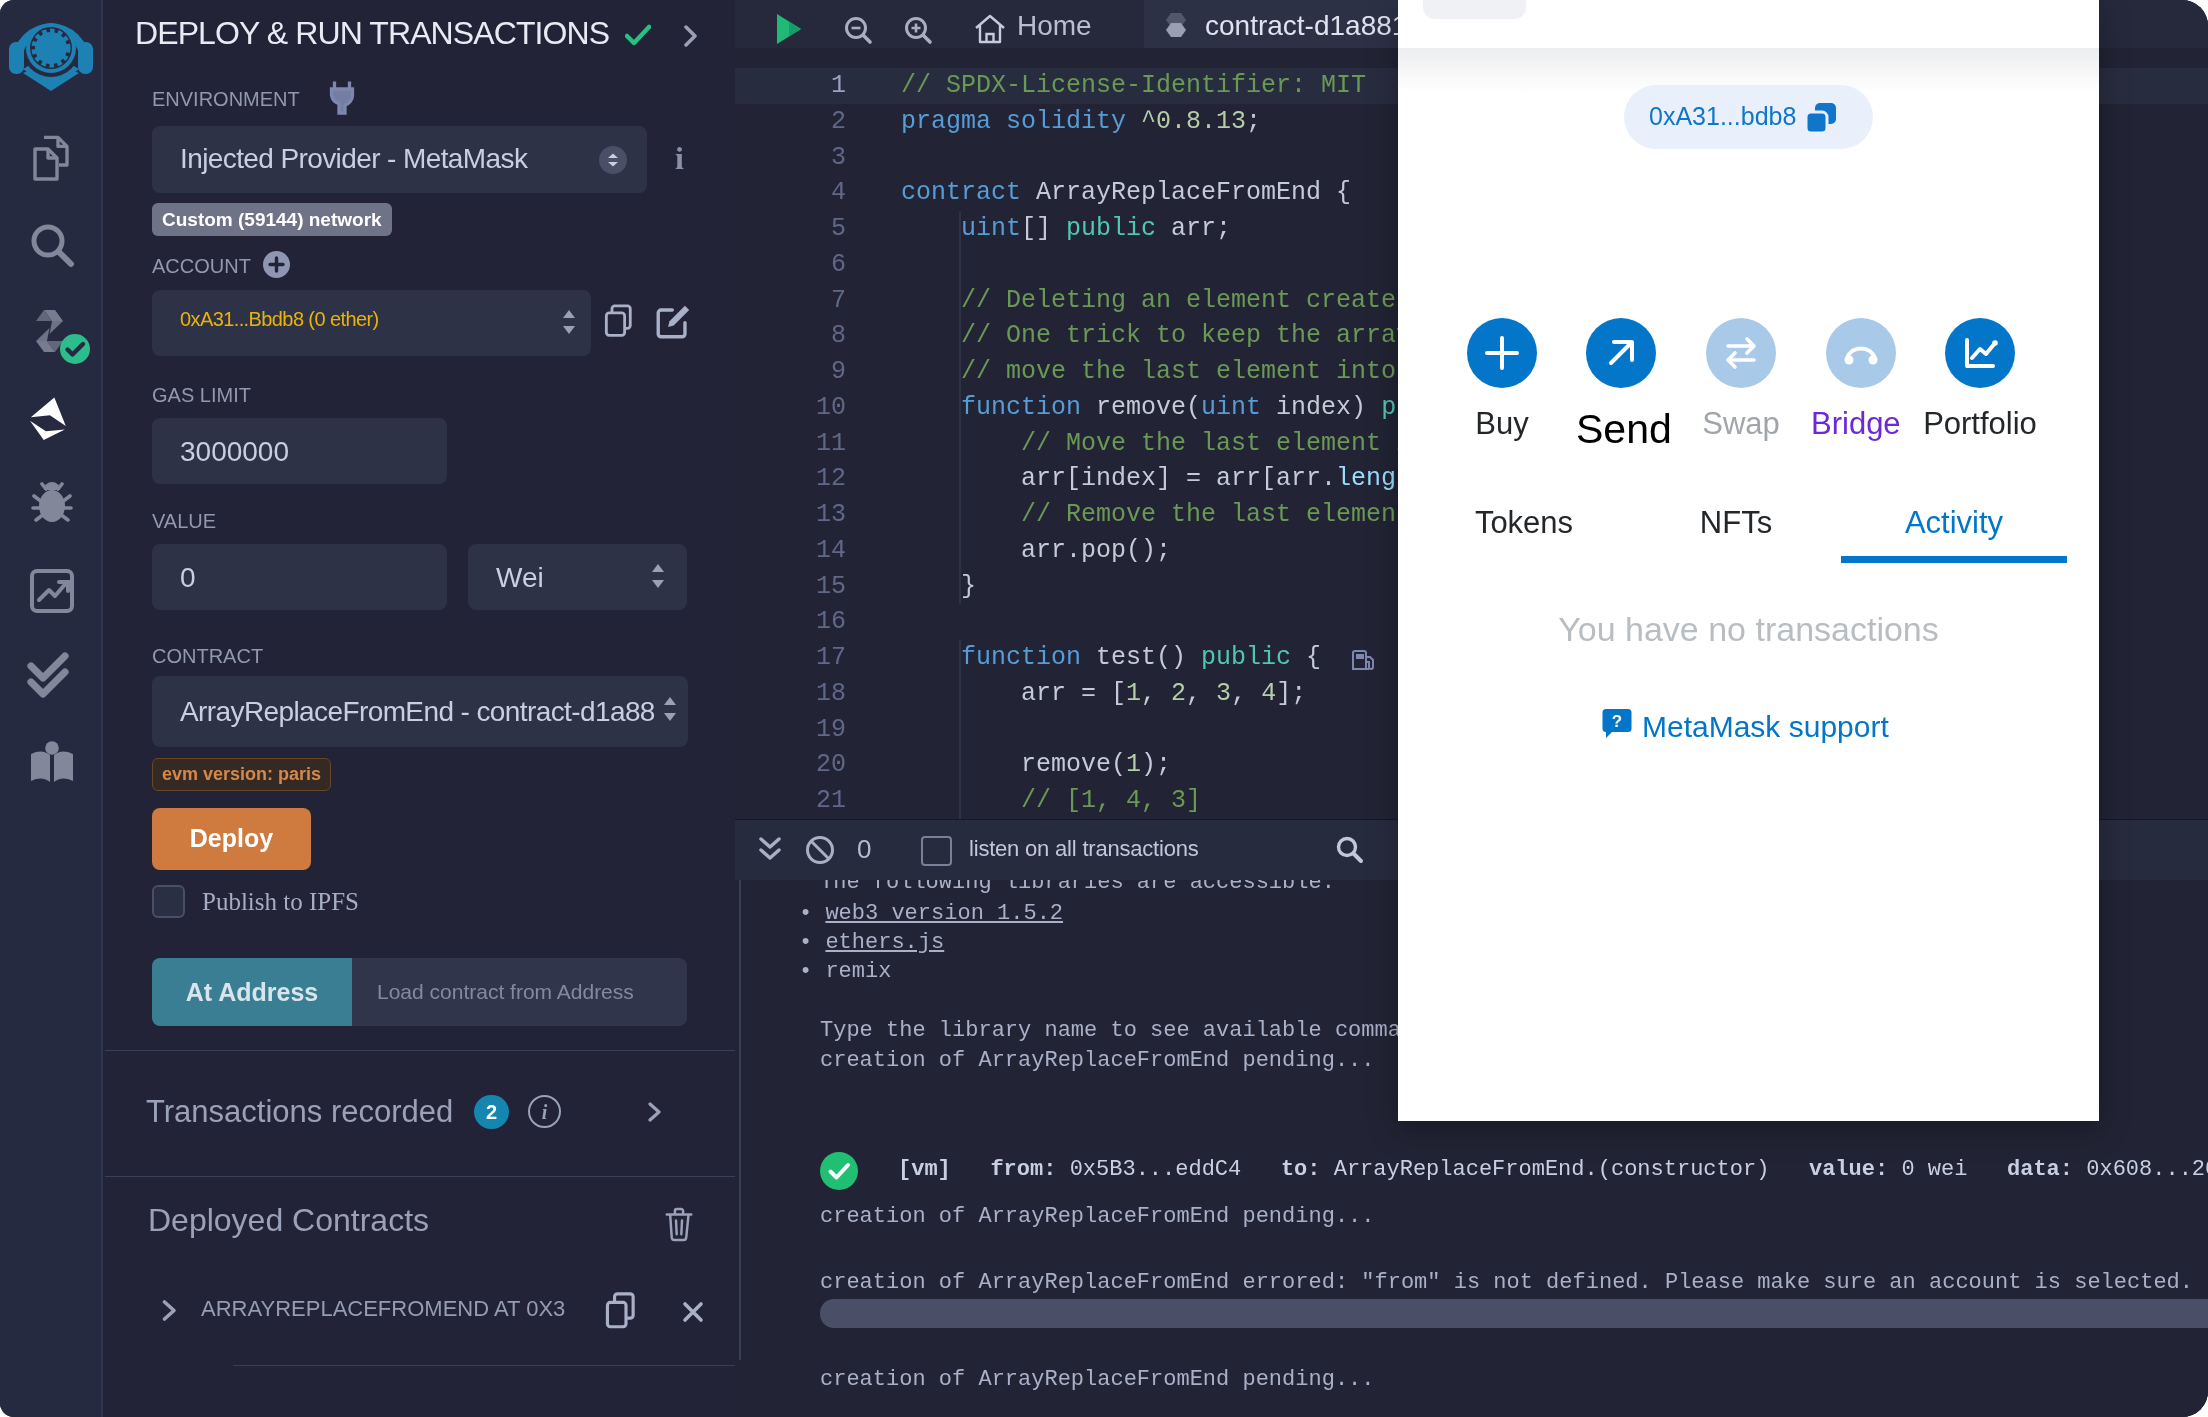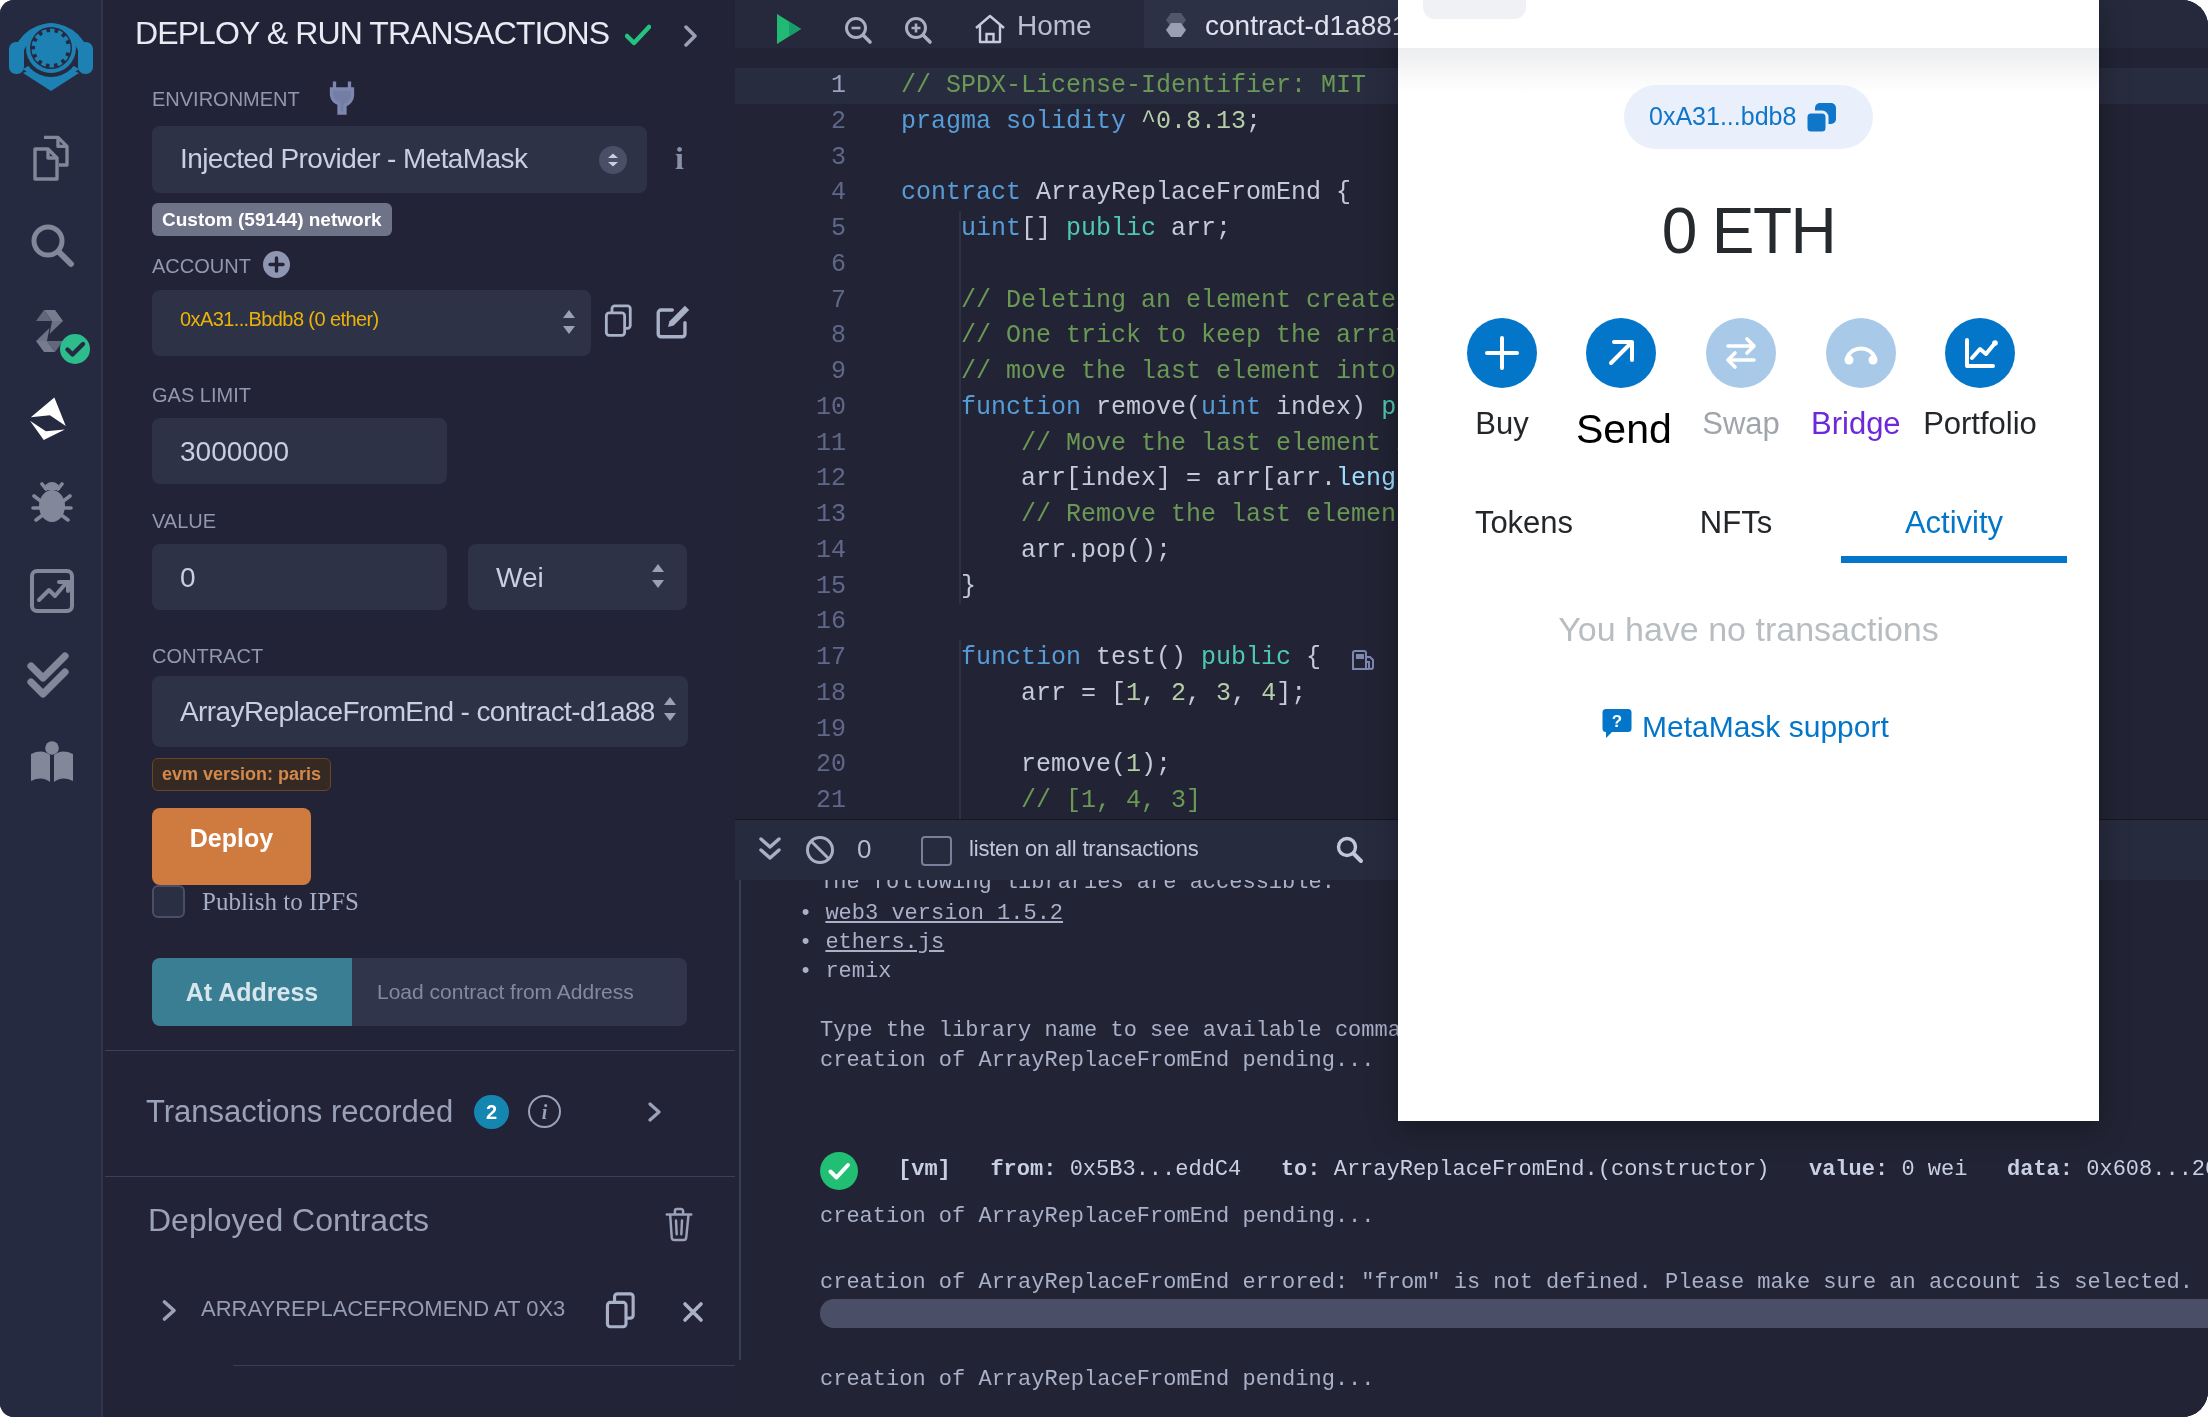--- a/index.html
+++ b/index.html
@@ -155,21 +155,21 @@
 
     <div class="lbl abs" style="left:47px;top:645px;">CONTRACT</div>
     <div class="inp" style="left:47px;top:676px;width:536px;height:71px;overflow:hidden;"></div>
     <div class="abs" style="left:75px;top:696px;font-size:28px;color:#c9cee0;width:478px;overflow:hidden;white-space:nowrap;letter-spacing:-0.6px;">ArrayReplaceFromEnd - contract-d1a88</div>
     <svg class="abs" style="left:557px;top:693px;" width="16" height="34" viewBox="0 0 16 34">
         <path d="M2 12 L8 4 L14 12 Z" fill="#9aa0b8"></path>
         <path d="M2 20 L8 28 L14 20 Z" fill="#9aa0b8"></path>
       </svg>
     <div class="abs" style="left:47px;top:758px;height:33px;background:#342a23;border:1.5px solid #6b4527;border-radius:6px;color:#d4884b;font-size:18px;font-weight:bold;line-height:30px;padding:0 9px;">evm version: paris</div>
 
-    <div class="abs" style="left:47px;top:808px;width:159px;height:77px;background:#cf7a3f;border-radius:8px;color:#fff;font-size:25px;font-weight:bold;text-align:center;line-height:61px;">Deploy</div>
+    <div class="abs" style="left:47px;top:808px;width:159px;height:62px;background:#cf7a3f;border-radius:8px;color:#fff;font-size:25px;font-weight:bold;text-align:center;line-height:61px;">Deploy</div>
     <div class="abs" style="left:47px;top:885px;width:33px;height:33px;border:2px solid #4a4e66;border-radius:6px;background:#2b2f44;"></div>
     <div class="abs" style="left:97px;top:888px;font-size:25px;color:#a6adc4;font-family:Liberation Serif, serif;">Publish to IPFS</div>
 
     <div class="abs" style="left:247px;top:958px;width:335px;height:68px;background:#31354c;border-radius:0 8px 8px 0;color:#8289a0;font-size:21px;line-height:68px;padding-left:25px;">Load contract from Address</div>
     <div class="abs" style="left:47px;top:958px;width:200px;height:68px;background:#397e92;border-radius:8px 0 0 8px;color:#d7e5ec;font-size:25px;font-weight:bold;text-align:center;line-height:68px;">At Address</div>
     <div class="abs" style="left:0;top:1050px;width:636px;border-top:1px solid #3c4054;"></div>
 
     <div class="abs" style="left:41px;top:1094px;font-size:31px;color:#9aa1b8;">Transactions recorded</div>
     <div class="abs" style="left:369px;top:1095px;width:35px;height:34px;border-radius:17px;background:#1486b0;color:#fff;font-size:20px;font-weight:bold;text-align:center;line-height:34px;">2</div>
     <div class="abs" style="left:423px;top:1095px;width:33px;height:33px;border:2px solid #9aa1b8;border-radius:50%;color:#9aa1b8;font-size:20px;text-align:center;line-height:31px;font-family:'Liberation Serif',serif;font-style:italic;font-weight:bold;">i</div>
@@ -311,21 +311,20 @@
     <div class="abs" style="left:25px;top:0;width:103px;height:19px;background:#f0f1f4;border-radius:0 0 12px 12px;"></div>
     <div class="abs" style="left:0;top:48px;width:701px;height:45px;background:linear-gradient(rgba(90,95,110,0.11), rgba(90,95,110,0));"></div>
 
     <div class="abs" style="left:226px;top:85px;width:249px;height:64px;background:#e9effb;border-radius:32px;"></div>
     <div class="abs" style="left:251px;top:102px;font-size:25px;color:#0f76c9;">0xA31...bdb8</div>
     <svg class="abs" style="left:407px;top:103px;" width="34" height="32" viewBox="0 0 34 32">
         <rect x="10" y="0" width="21" height="21" rx="5" fill="#0f76c9"></rect>
         <rect x="1" y="9" width="21" height="21" rx="5" fill="#0f76c9" stroke="#e9effb" stroke-width="3"></rect>
       </svg>
 
-    <div class="abs" style="left:0;top:194px;width:701px;text-align:center;font-size:64px;color:#26292e;letter-spacing:-1.5px;"><span>0</span><span style="margin-left:16px;">ETH</span></div>
 
     <div class="abs" style="left:69px;top:318px;width:70px;height:70px;border-radius:50%;background:#0376c9;"></div>
     <svg class="abs" style="left:69px;top:318px;" width="70" height="70" viewBox="0 0 70 70">
         <path d="M35 20 v30 M20 35 h30" stroke="#fff" stroke-width="4" stroke-linecap="round"></path>
       </svg>
     <div class="abs" style="left:188px;top:318px;width:70px;height:70px;border-radius:50%;background:#0376c9;"></div>
     <svg class="abs" style="left:188px;top:318px;" width="70" height="70" viewBox="0 0 70 70">
         <path d="M25 45 L45 25 M28 24 h18 v18" stroke="#fff" stroke-width="4" fill="none" stroke-linecap="round" stroke-linejoin="round"></path>
       </svg>
     <div class="abs" style="left:308px;top:318px;width:70px;height:70px;border-radius:50%;background:#a9c9e9;"></div>

